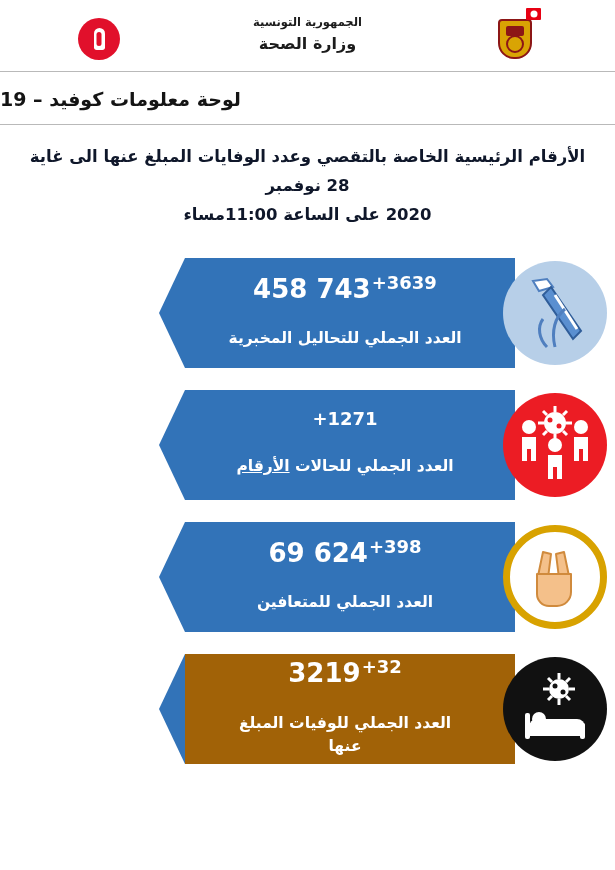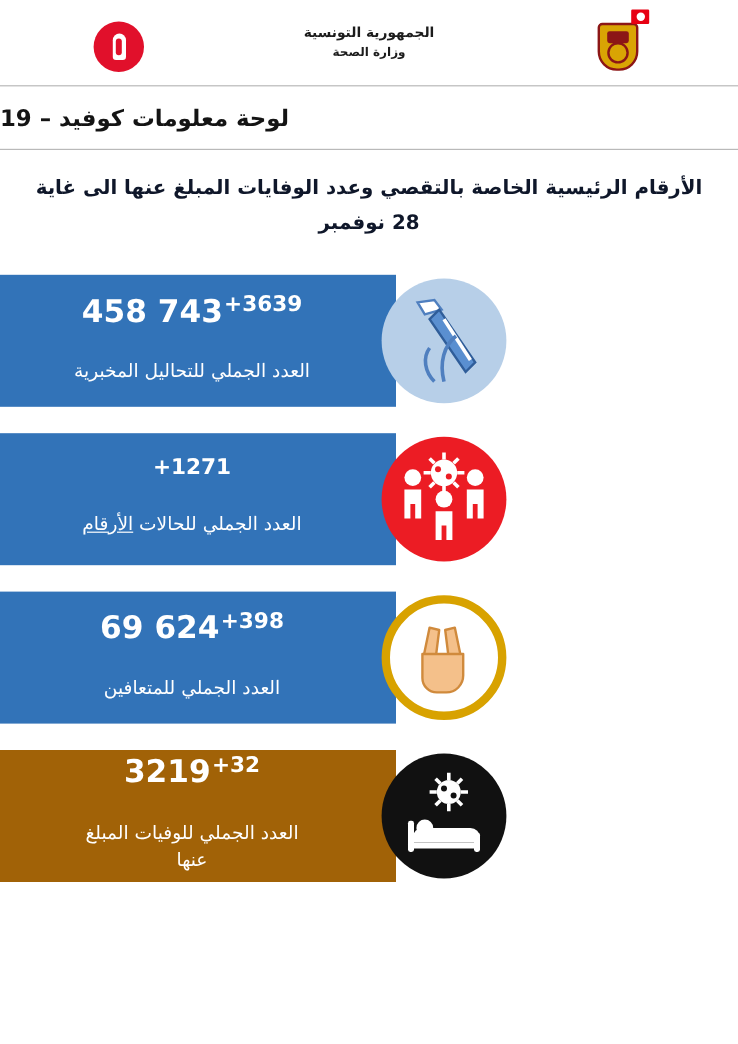--- a/index.html
+++ b/index.html
@@ -88,21 +88,21 @@
   .header-titles {
     text-align: center;
     line-height: 1.55;
   }
   .header-titles .line1 {
     font-size: 11.5px;
     color: #1c1c1c;
     font-weight: 700;
   }
   .header-titles .line2 {
-    font-size: 10px;
+    font-size: 16px;
     color: #1c1c1c;
     font-weight: 700;
   }
   .moh-logo {
     position: absolute;
     left: 78px;
     top: 18px;
     width: 42px;
     height: 42px;
     border-radius: 50%;
@@ -154,21 +154,21 @@
     color: #0f172a;
     line-height: 1.75;
   }
 
   
   .cards {
     margin-top: 28px;
     display: flex;
     flex-direction: column;
     gap: 22px;
-    align-items: flex-end;
+    align-items: flex-start;
   }
   .card {
     position: relative;
     width: 430px;
     height: 110px;
     display: flex;
     align-items: center;
   }
   .card-banner {
     position: absolute;
@@ -206,21 +206,21 @@
   }
   .card-delta {
     font-size: 18px;
     font-weight: 700;
     position: relative;
     top: -2px;
   }
   .card-label {
     margin-top: 24px;
     font-size: 15.5px;
-    font-weight: 400;
+    font-weight: 700;
     line-height: 1.5;
   }
   .card-label .u { text-decoration: underline; }
 
   .icon-badge {
     position: absolute;
     right: 8px;
     top: 3px;
     width: 104px;
     height: 104px;
@@ -266,20 +266,21 @@
     <div class="moh-logo">
       <div class="glyph"></div>
     </div>
   </div>
 
   <div class="dash-title">لوحة معلومات كوفيد – 19</div>
   <div class="hr-under-title"></div>
 
   <div class="subtitle">
     <div>الأرقام الرئيسية الخاصة بالتقصي وعدد الوفايات المبلغ عنها الى غاية 28 نوفمبر</div>
+    <div>2020 على الساعة 11:00مساء</div>
   </div>
 
   <div class="cards">
 
     <div class="card">
       <div class="card-banner">
         <div class="card-number">
           <span>458 743</span>
             <span class="card-delta">+3639</span>
         </div>

